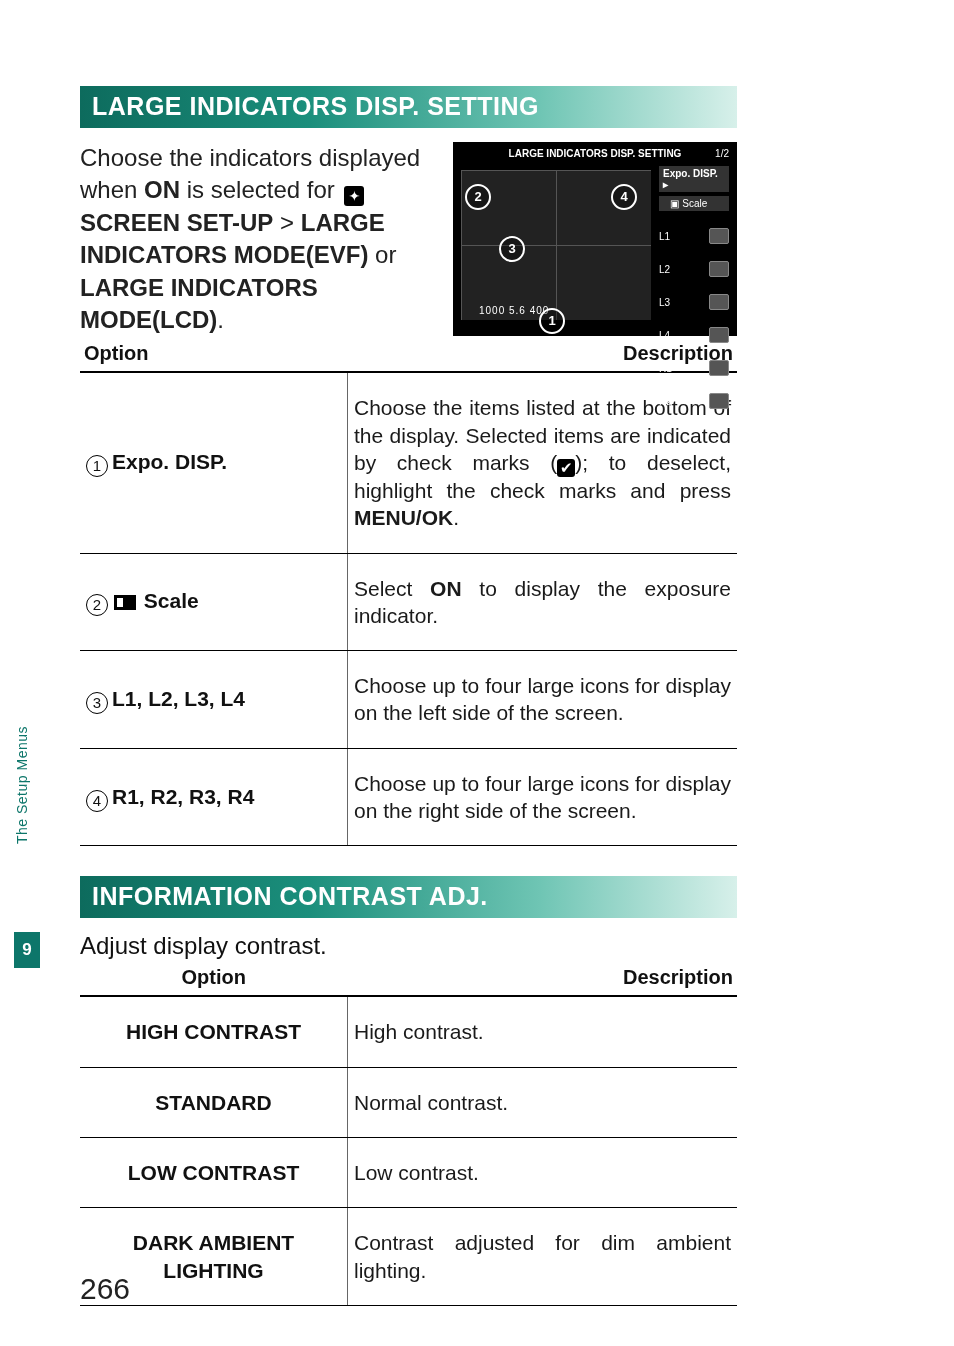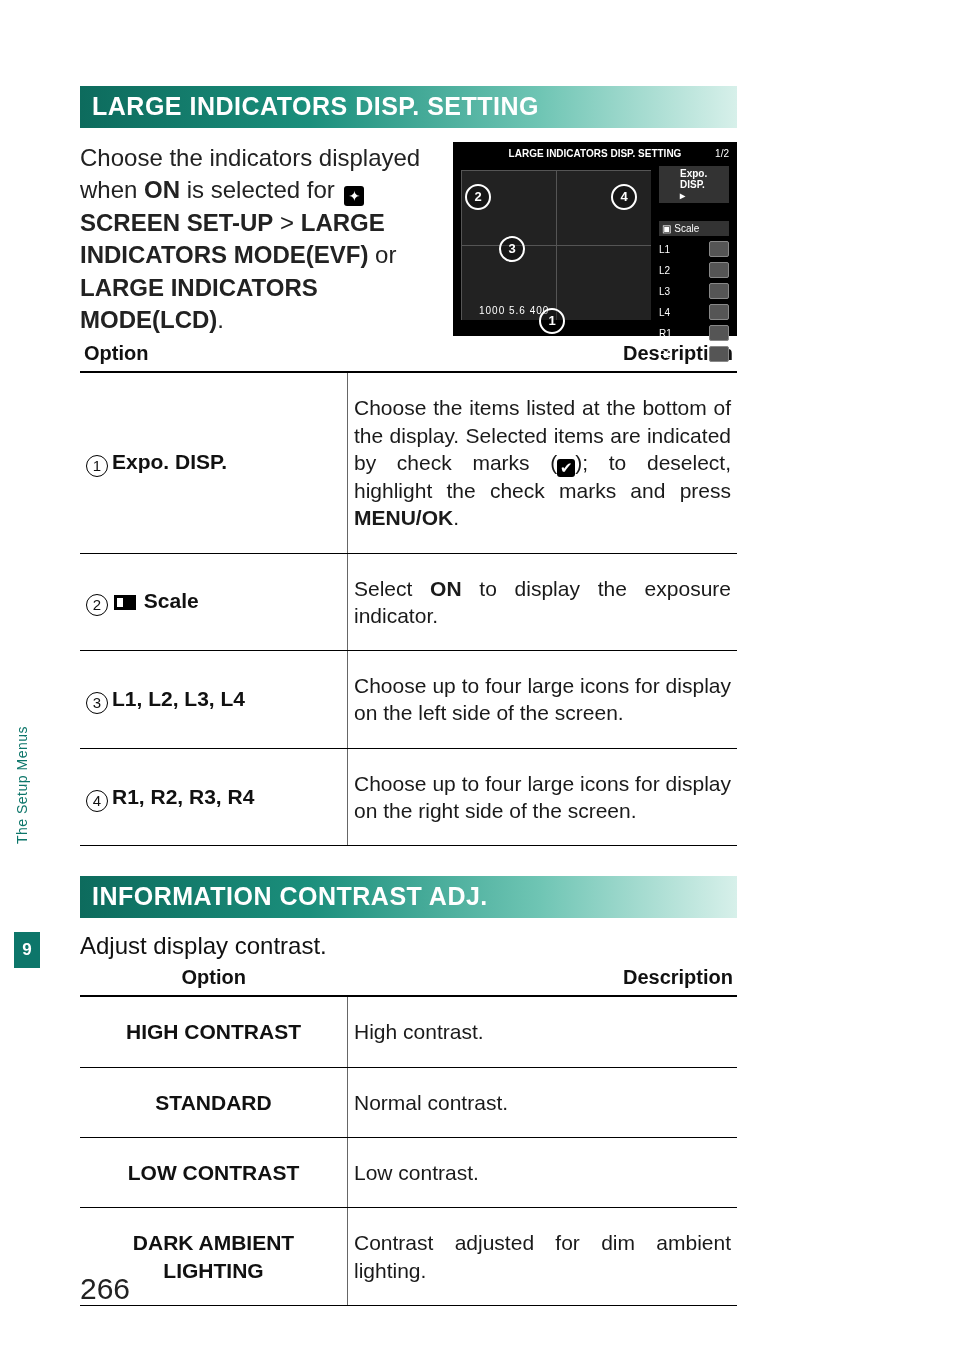--- a/index.html
+++ b/index.html
@@ -12,23 +12,23 @@
   
   .cam{width:280px;height:190px;background:#000;color:#fff;font-size:11px;position:relative;border:2px solid #000;flex:0 0 280px}
   .cam-title{position:absolute;top:4px;left:0;right:0;text-align:center;font-weight:700;font-size:10px}
   .cam-page{position:absolute;top:4px;right:6px;font-size:10px}
   .cam-live{position:absolute;left:6px;top:26px;width:190px;height:150px;background:#222}
   .cam-grid{position:absolute;inset:0;background:
     linear-gradient(#555 1px,transparent 1px) 0 0/100% 50%,
     linear-gradient(90deg,#555 1px,transparent 1px) 0 0/50% 100%}
   .cam-bottom{position:absolute;bottom:4px;left:18px;font-size:10px;letter-spacing:1px}
   .cam-right{position:absolute;right:6px;top:22px;width:70px;font-size:10px}
-  .cam-right .hdr{background:#333;color:#fff;padding:2px 21px;font-weight:700}
-  .cam-right .scale{background:#333;margin-top:18px;padding:2px 3px}
-  .cam-right .row{display:flex;justify-content:space-between;align-items:center;margin-top:5px}
+  .cam-right .hdr{background:#333;color:#fff;padding:2px 4px;font-weight:700}
+  .cam-right .scale{background:#333;margin-top:4px;padding:2px 11px}
+  .cam-right .row{display:flex;justify-content:space-between;align-items:center;margin-top:17px}
   .cam-right .row .ico{width:18px;height:14px;background:#555;border:1px solid #888;border-radius:2px}
   .circ{position:absolute;width:22px;height:22px;border:2px solid #fff;border-radius:50%;text-align:center;line-height:22px;font-weight:700;color:#fff;font-size:13px;background:rgba(0,0,0,.3)}
   
   table{width:100%;border-collapse:collapse;}
   th{font-weight:700;text-align:right;font-size:20px;border-bottom:2px solid #000;padding:6px 4px}
   td{border-bottom:1px solid #000;border-right:1px solid #666;padding:21px 6px;font-size:21px;vertical-align:middle;line-height:1.3}
   tr td:last-child{border-right:none}
   .col-opt{width:255px;font-weight:700;text-align:left}
   .circled{display:inline-block;width:20px;height:20px;border:1.6px solid #000;border-radius:50%;text-align:center;line-height:20px;font-size:15px;margin-right:4px;vertical-align:-2px;font-weight:400}
   .evicon{display:inline-block;width:22px;height:15px;background:#000;vertical-align:-2px;margin:0 2px;position:relative}

